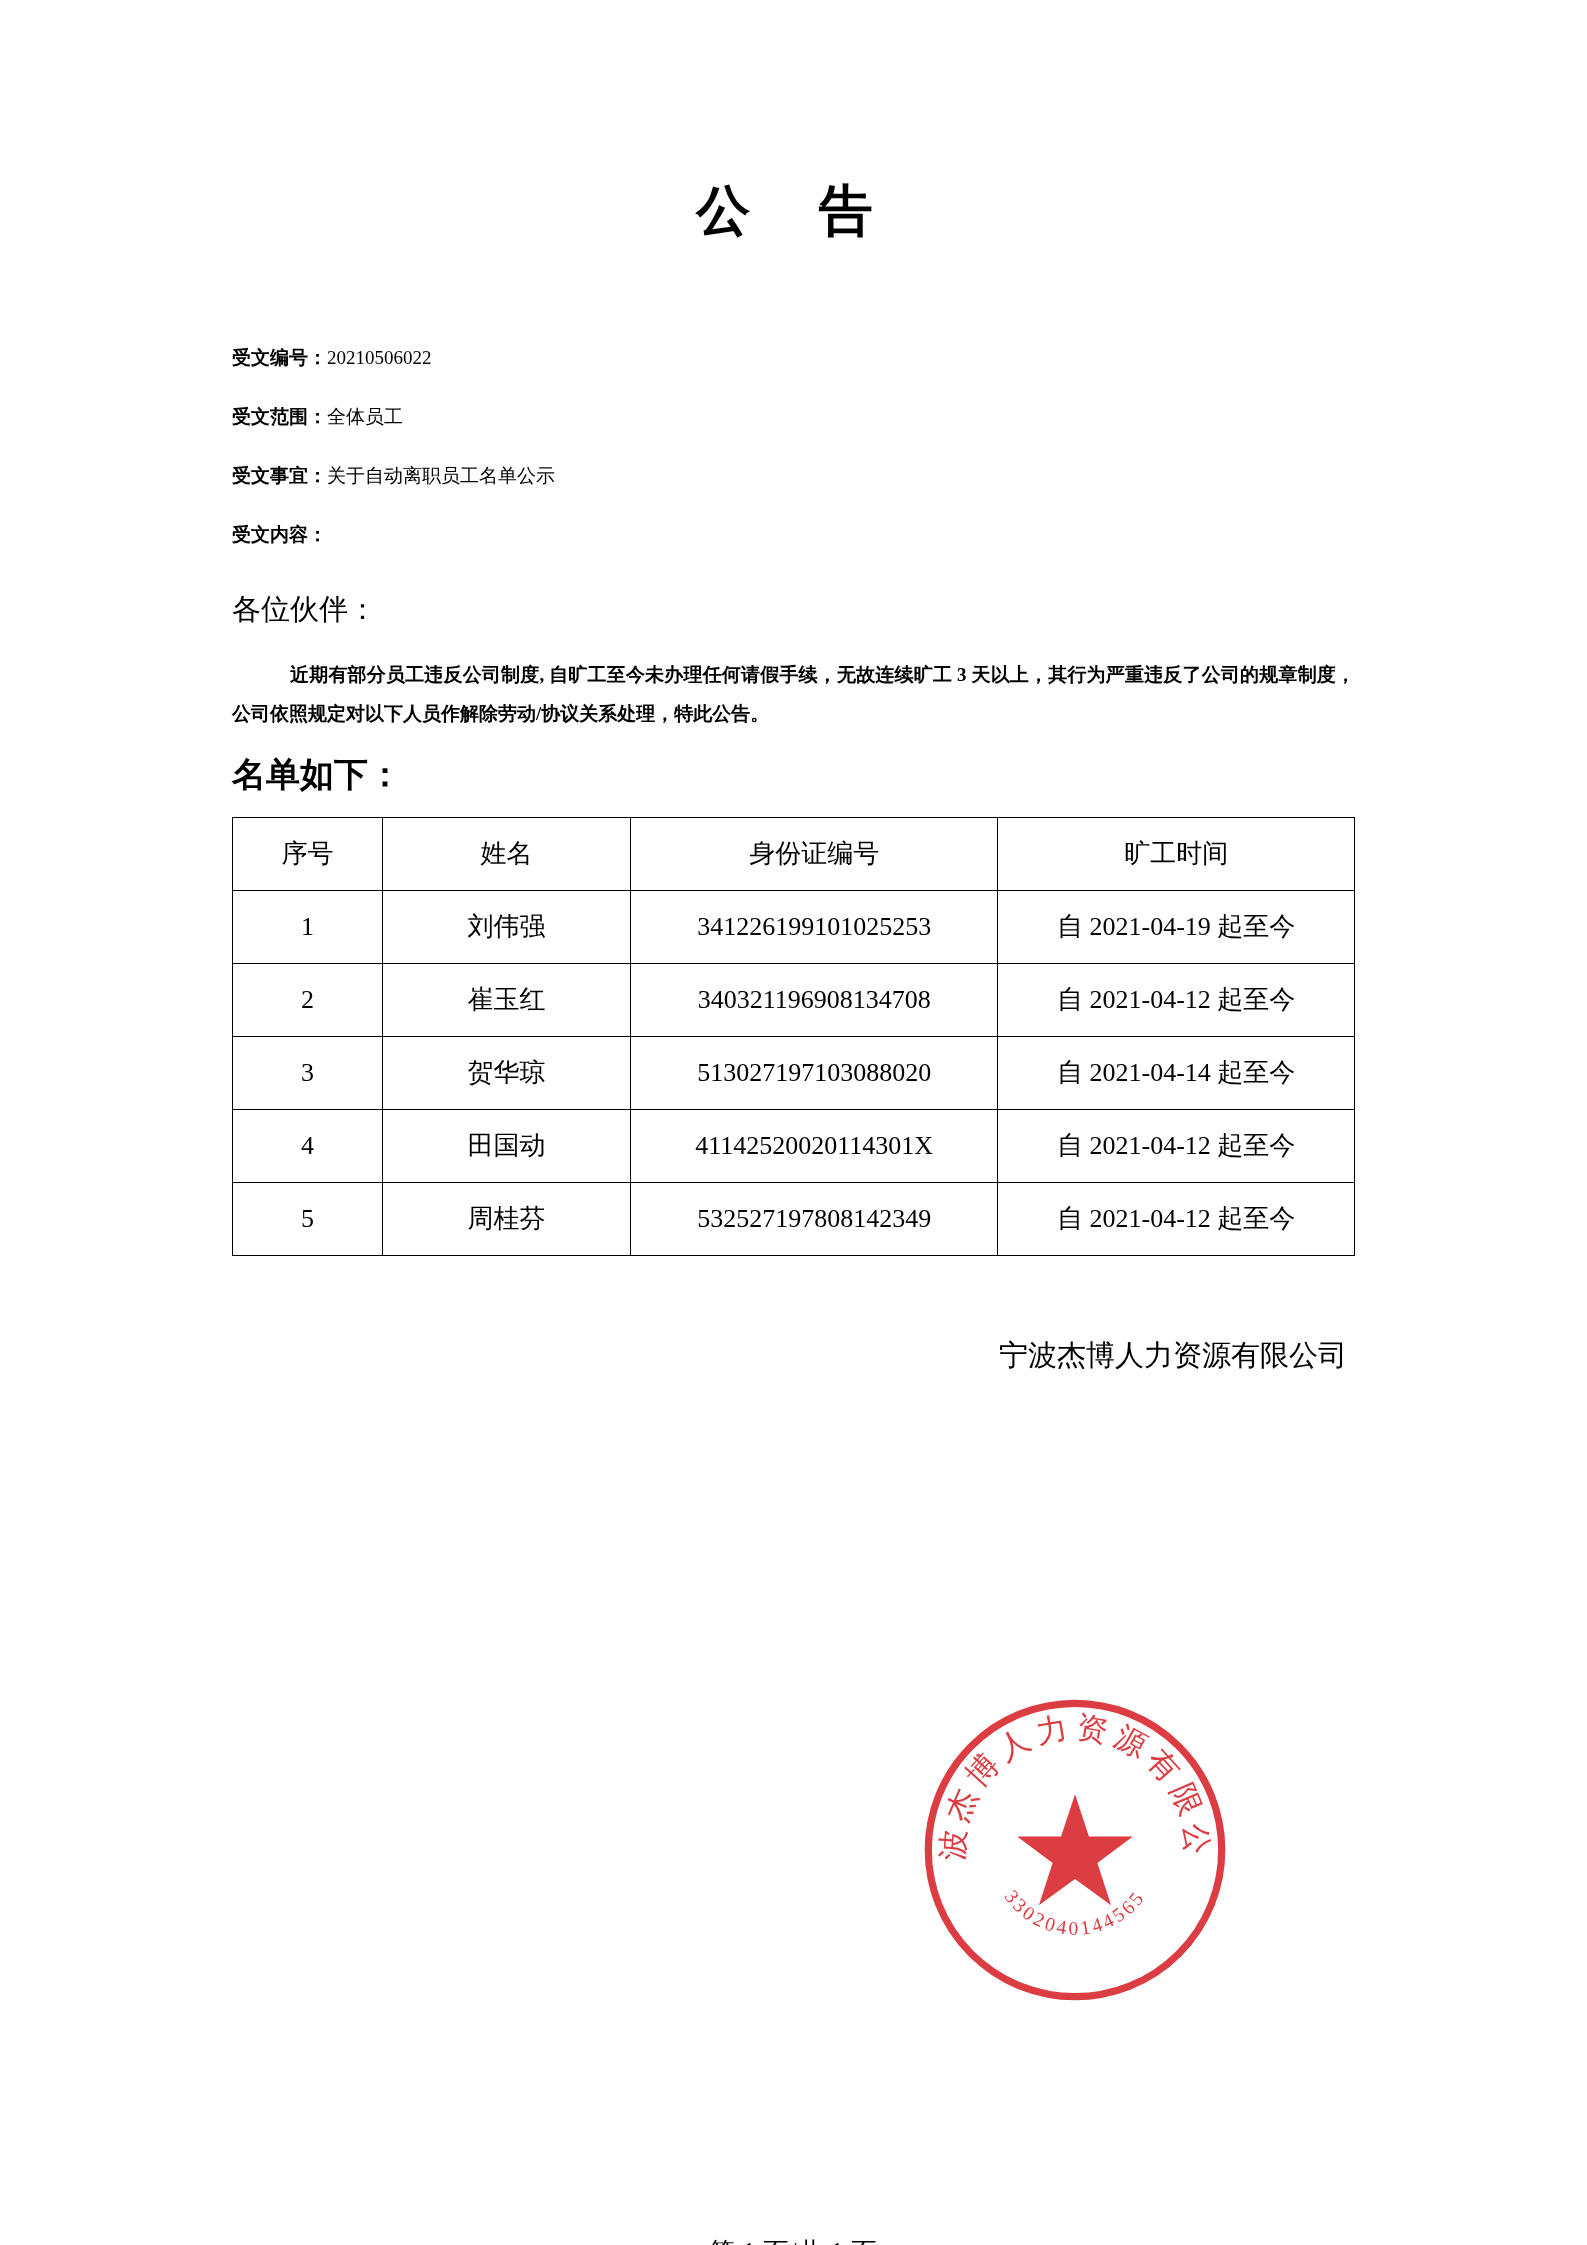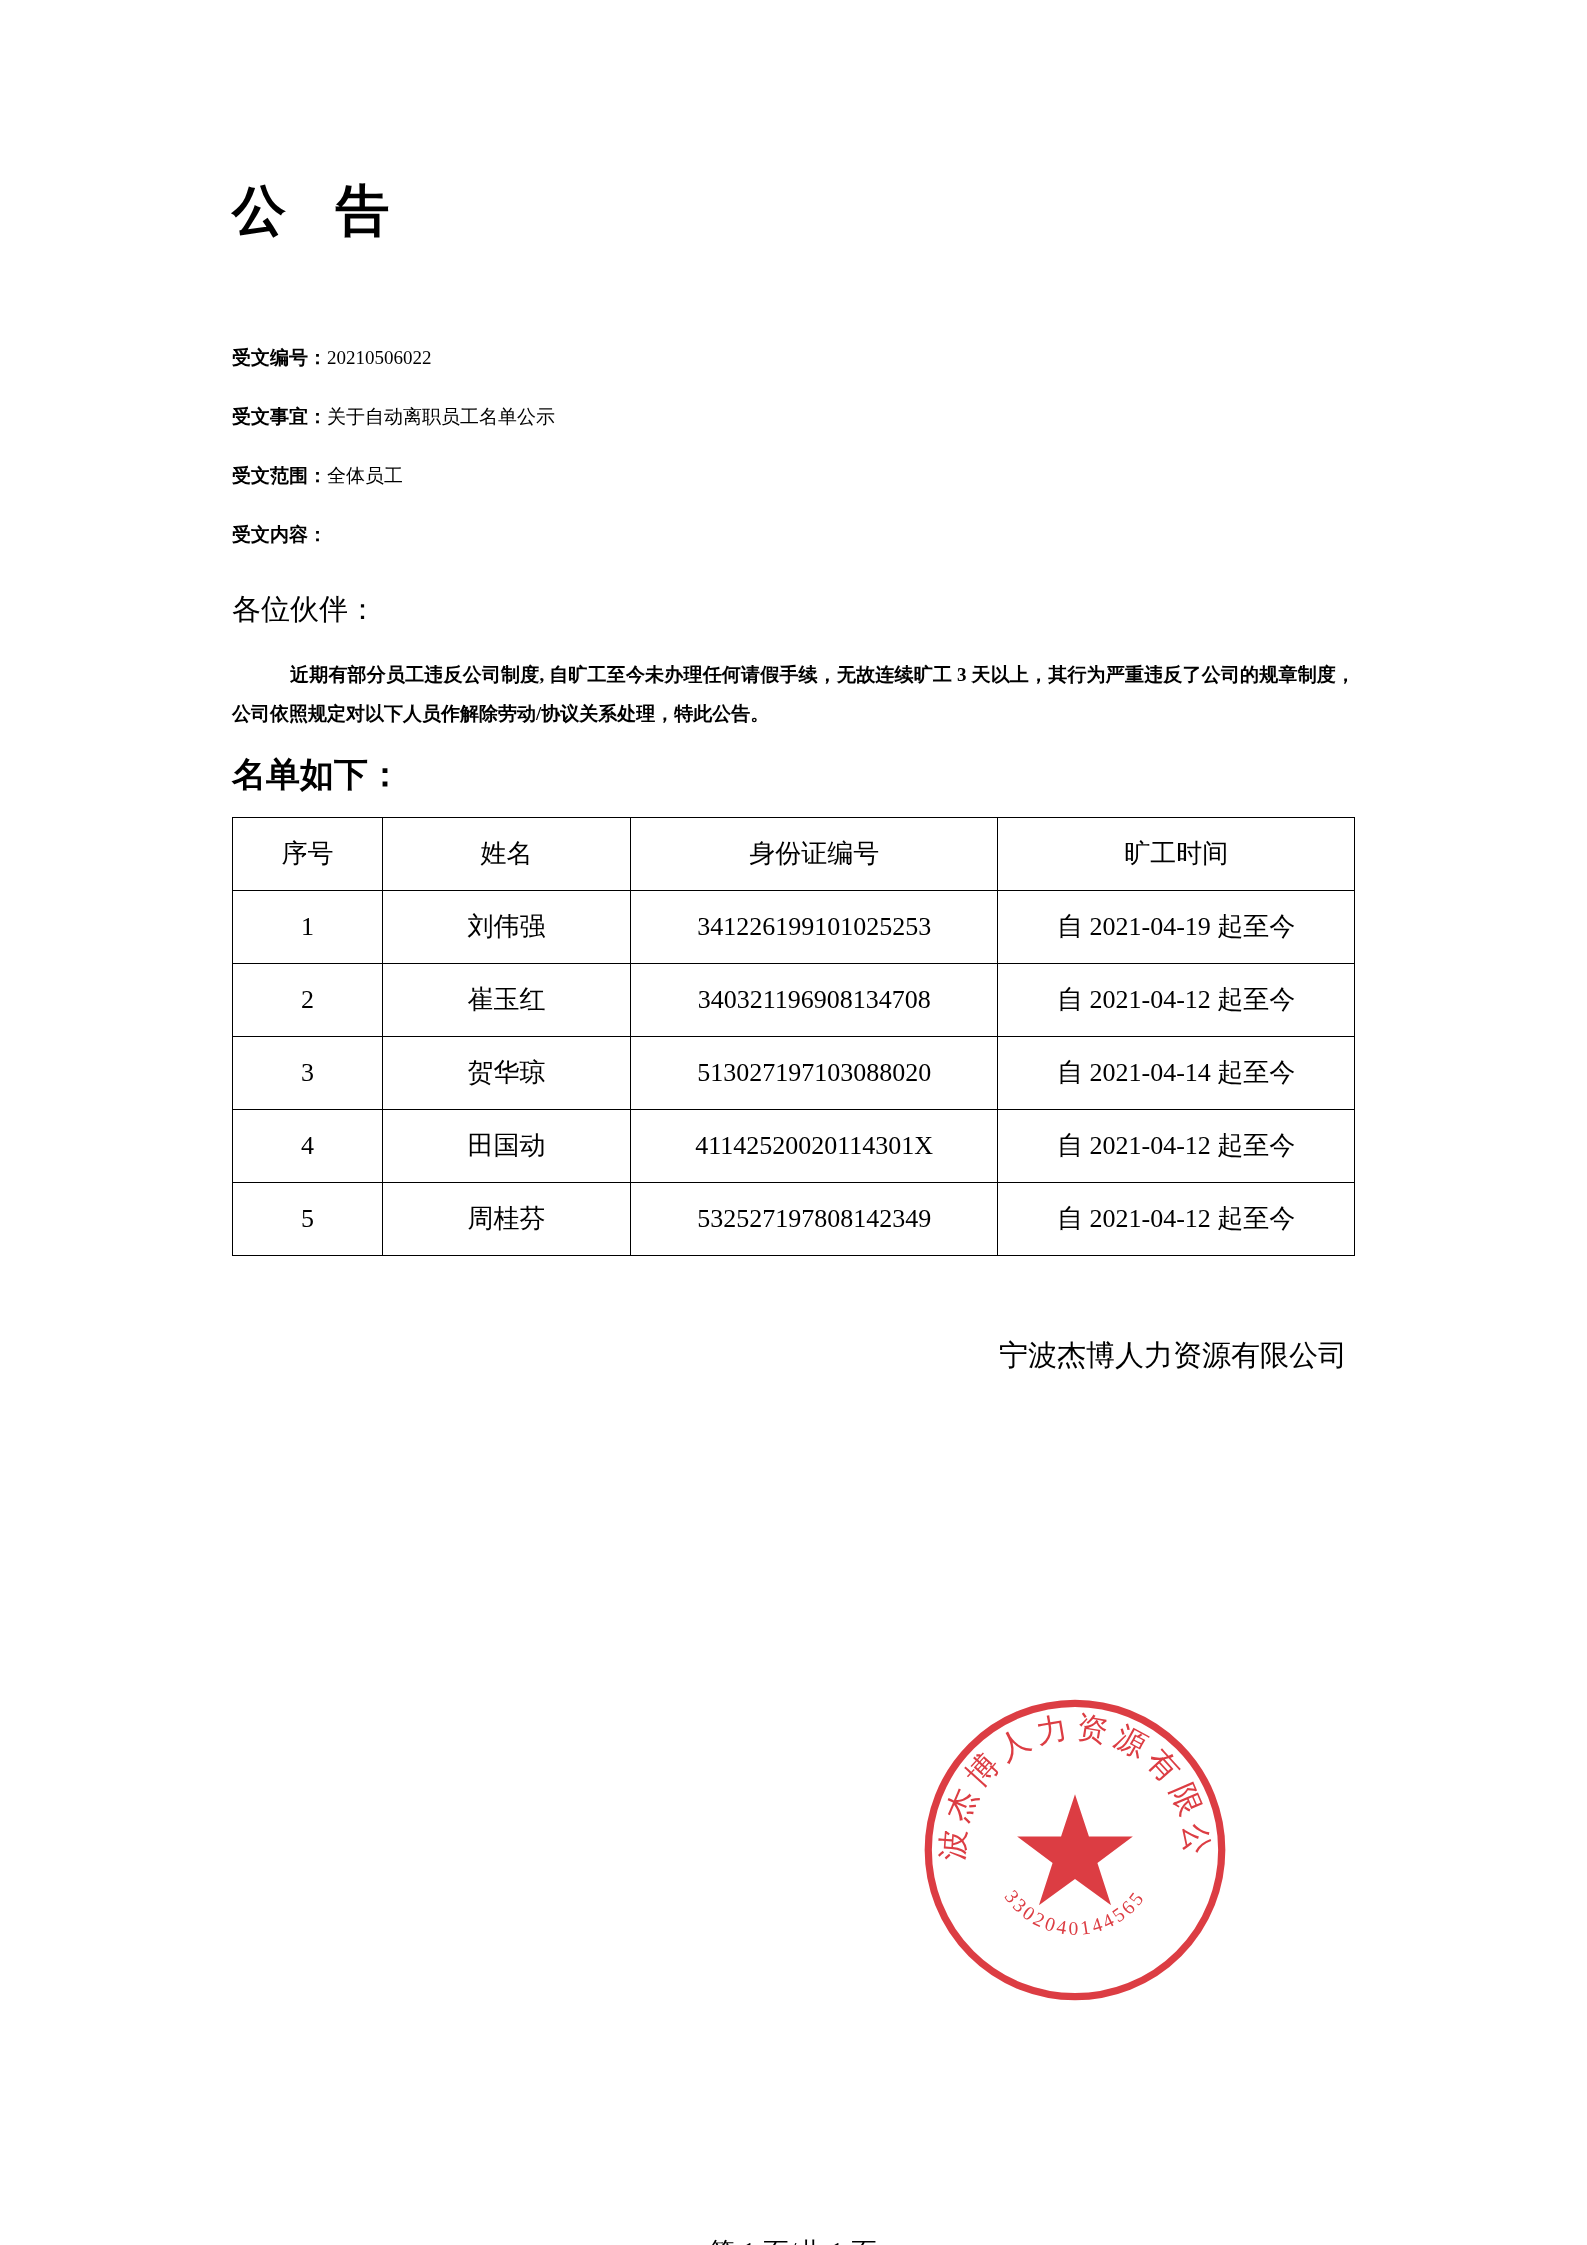--- a/index.html
+++ b/index.html
@@ -16,26 +16,27 @@
     overflow: hidden;
   }
   .page {
     position: relative;
     width: 1587px;
     height: 2245px;
     box-sizing: border-box;
     padding: 0 232px;
   }
   .doc-title {
+    text-align: center;
     font-size: 54px;
     font-weight: bold;
     letter-spacing: 18px;
     margin-top: 175px;
     margin-bottom: 0;
-    font-family: Liberation Serif, serif;
+    font-family: Liberation Mono, monospace;
   }
   .meta-block {
     margin-top: 100px;
   }
   .meta-line {
     font-size: 19px;
     line-height: 1.0;
     margin-bottom: 40px;
     white-space: nowrap;
   }
@@ -126,24 +127,24 @@
 
 <div class="page">
 
   <div class="doc-title">公 告</div>
 
   <div class="meta-block">
     <div class="meta-line">
       <span class="meta-label">受文编号：</span><span class="meta-value">20210506022</span>
     </div>
     <div class="meta-line">
+      <span class="meta-label">受文范围：</span><span class="meta-value">全体员工</span>
+    </div>
+    <div class="meta-line">
       <span class="meta-label">受文事宜：</span><span class="meta-value">关于自动离职员工名单公示</span>
-    </div>
-    <div class="meta-line">
-      <span class="meta-label">受文范围：</span><span class="meta-value">全体员工</span>
     </div>
     <div class="meta-line">
       <span class="meta-label">受文内容：</span><span class="meta-value"></span>
     </div>
   </div>
 
   <div class="salutation">各位伙伴：</div>
 
   <p class="body-para">近期有部分员工违反公司制度, 自旷工至今未办理任何请假手续，无故连续旷工 3 天以上，其行为严重违反了公司的规章制度，公司依照规定对以下人员作解除劳动/协议关系处理，特此公告。</p>
 

